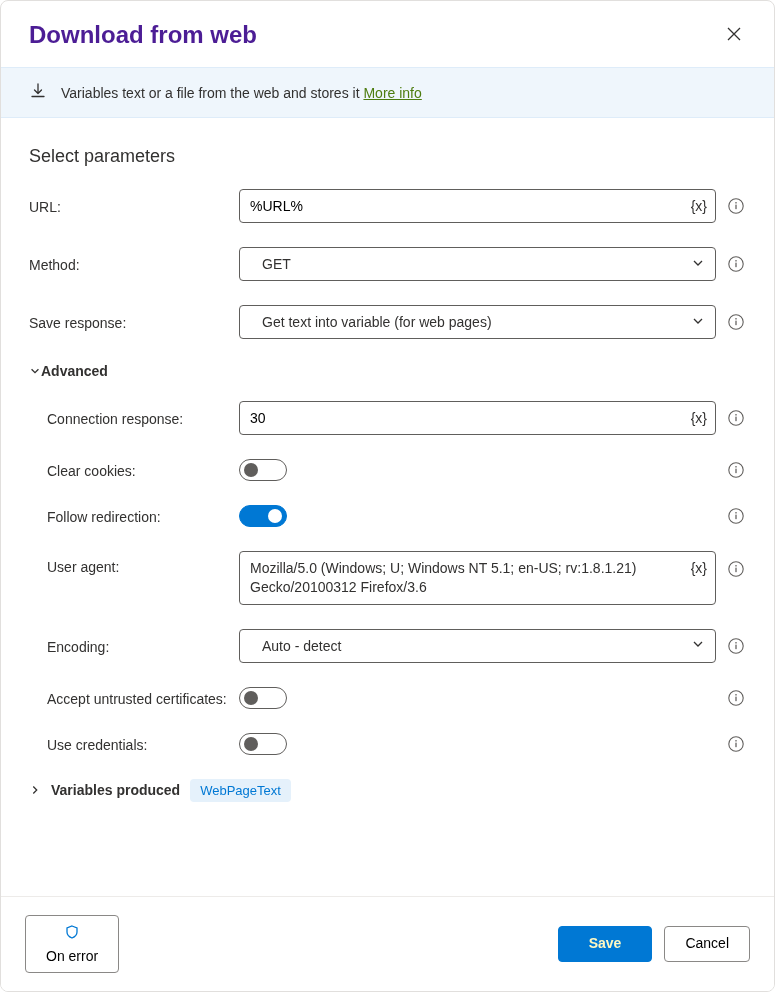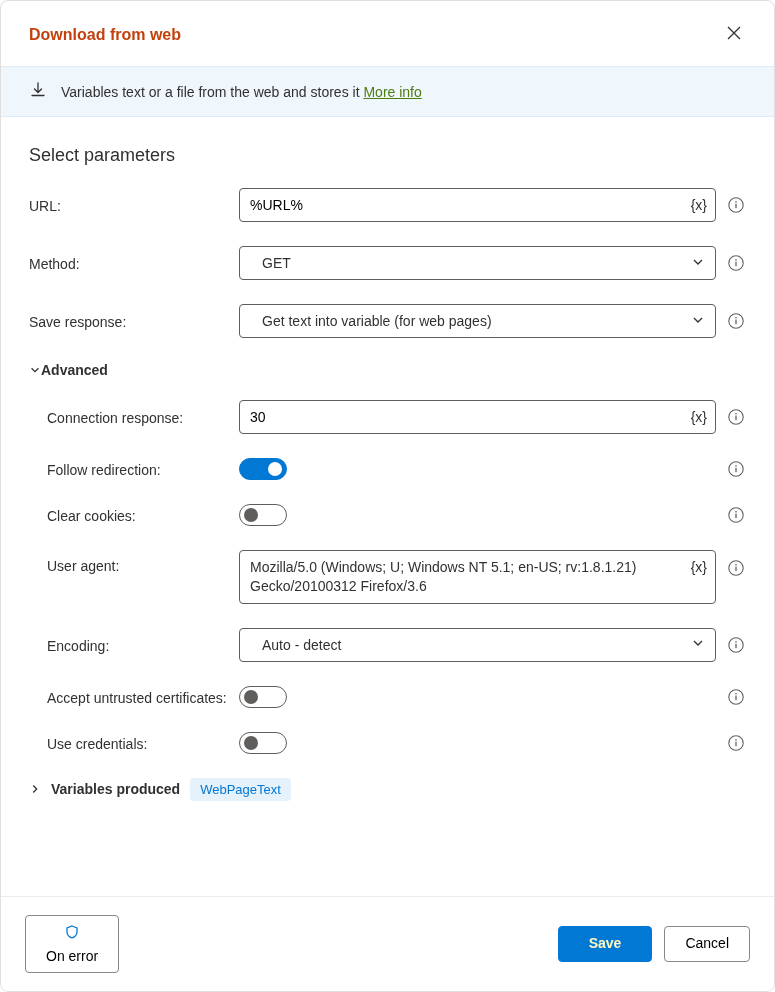--- a/index.html
+++ b/index.html
@@ -19,23 +19,23 @@
     overflow: hidden;
     background: #fff;
   }
   .dialog-header {
     display: flex;
     align-items: center;
     justify-content: space-between;
     padding: 20px 28px 18px 28px;
   }
   .dialog-title {
-    font-size: 16px;
+    font-size: 24px;
     font-weight: 600;
-    color: #c2410c;
+    color: #4c1d95;
   }
   .close-btn {
     background: none;
     border: none;
     cursor: pointer;
     padding: 4px;
     color: #323130;
   }
   .info-banner {
     background: #eff6fc;
@@ -322,39 +322,39 @@
             <svg viewBox="0 0 20 20">
               <circle cx="10" cy="10" r="8" fill="none" stroke="#605e5c" stroke-width="1.2"></circle>
               <circle cx="10" cy="6.5" r="0.9" fill="#605e5c"></circle>
               <rect x="9.3" y="8.5" width="1.4" height="5" fill="#605e5c"></rect>
             </svg>
           </span>
       </div>
     </div>
 
     <div class="form-row indented">
+      <div class="label">Clear cookies:</div>
+      <div class="toggle-wrap">
+        <div class="toggle off">
+            <div class="knob"></div>
+          </div>
+        <span class="info-icon">
+            <svg viewBox="0 0 20 20">
+              <circle cx="10" cy="10" r="8" fill="none" stroke="#605e5c" stroke-width="1.2"></circle>
+              <circle cx="10" cy="6.5" r="0.9" fill="#605e5c"></circle>
+              <rect x="9.3" y="8.5" width="1.4" height="5" fill="#605e5c"></rect>
+            </svg>
+          </span>
+      </div>
+    </div>
+
+    <div class="form-row indented">
       <div class="label">Follow redirection:</div>
       <div class="toggle-wrap">
         <div class="toggle on">
-            <div class="knob"></div>
-          </div>
-        <span class="info-icon">
-            <svg viewBox="0 0 20 20">
-              <circle cx="10" cy="10" r="8" fill="none" stroke="#605e5c" stroke-width="1.2"></circle>
-              <circle cx="10" cy="6.5" r="0.9" fill="#605e5c"></circle>
-              <rect x="9.3" y="8.5" width="1.4" height="5" fill="#605e5c"></rect>
-            </svg>
-          </span>
-      </div>
-    </div>
-
-    <div class="form-row indented">
-      <div class="label">Clear cookies:</div>
-      <div class="toggle-wrap">
-        <div class="toggle off">
             <div class="knob"></div>
           </div>
         <span class="info-icon">
             <svg viewBox="0 0 20 20">
               <circle cx="10" cy="10" r="8" fill="none" stroke="#605e5c" stroke-width="1.2"></circle>
               <circle cx="10" cy="6.5" r="0.9" fill="#605e5c"></circle>
               <rect x="9.3" y="8.5" width="1.4" height="5" fill="#605e5c"></rect>
             </svg>
           </span>
       </div>

